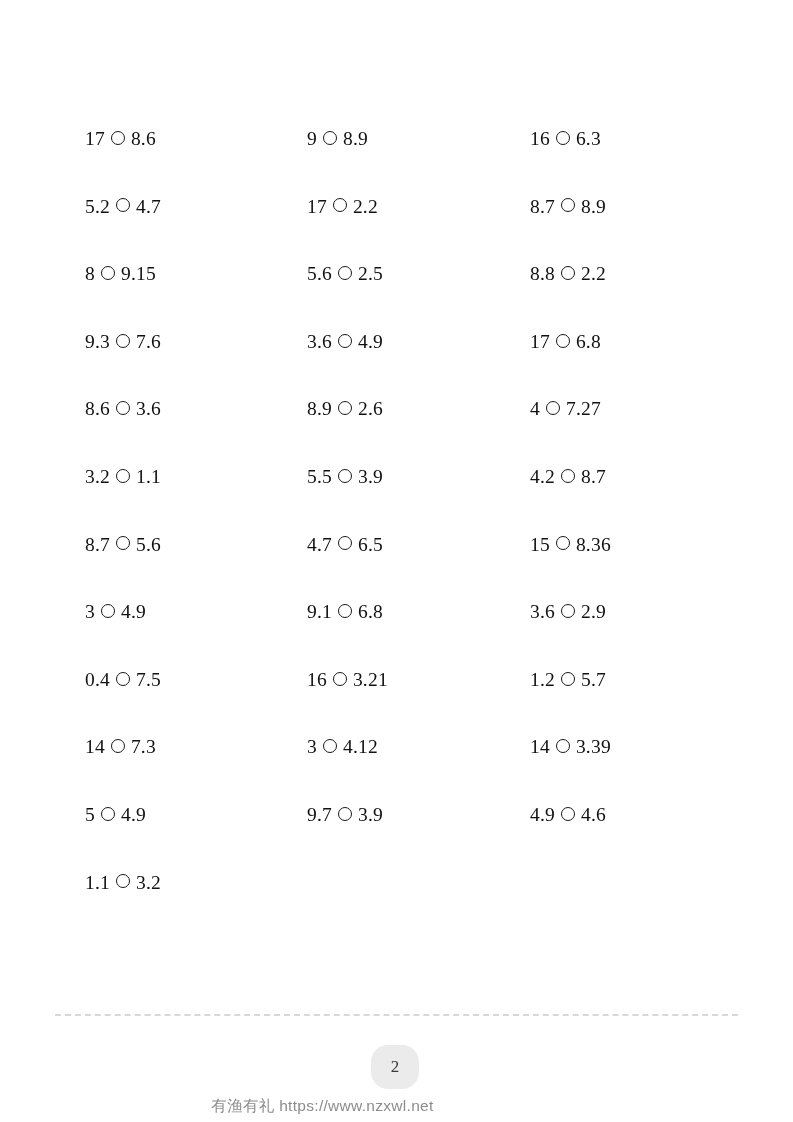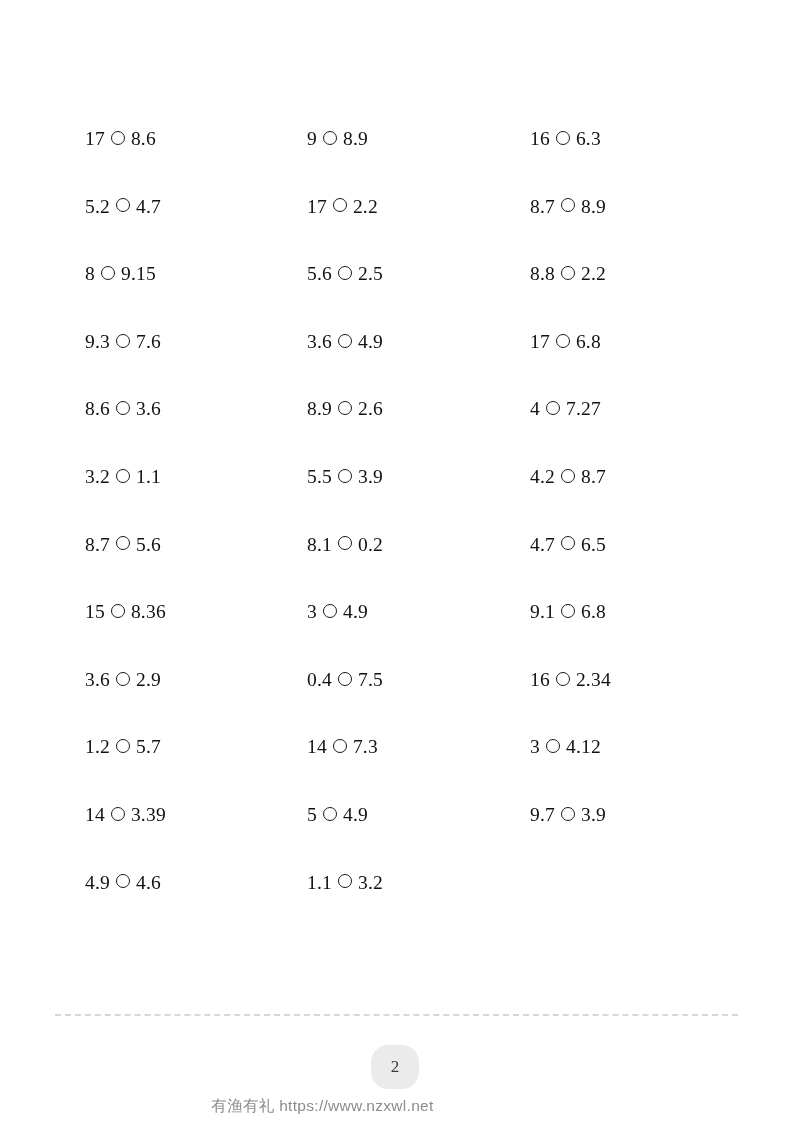--- a/index.html
+++ b/index.html
@@ -193,25 +193,20 @@
         <span class="operand">4.2</span>
         <span class="compare-circle"></span>
         <span class="operand">8.7</span>
       </div>
       <div class="problem">
         <span class="operand">8.7</span>
         <span class="compare-circle"></span>
         <span class="operand">5.6</span>
       </div>
       <div class="problem">
-        <span class="operand">8.1</span>
-        <span class="compare-circle"></span>
-        <span class="operand">0.2</span>
-      </div>
-      <div class="problem">
         <span class="operand">4.7</span>
         <span class="compare-circle"></span>
         <span class="operand">6.5</span>
       </div>
       <div class="problem">
         <span class="operand">15</span>
         <span class="compare-circle"></span>
         <span class="operand">8.36</span>
       </div>
       <div class="problem">
@@ -230,21 +225,21 @@
         <span class="operand">2.9</span>
       </div>
       <div class="problem">
         <span class="operand">0.4</span>
         <span class="compare-circle"></span>
         <span class="operand">7.5</span>
       </div>
       <div class="problem">
         <span class="operand">16</span>
         <span class="compare-circle"></span>
-        <span class="operand">2.34</span>
+        <span class="operand">3.21</span>
       </div>
       <div class="problem">
         <span class="operand">1.2</span>
         <span class="compare-circle"></span>
         <span class="operand">5.7</span>
       </div>
       <div class="problem">
         <span class="operand">14</span>
         <span class="compare-circle"></span>
         <span class="operand">7.3</span>

